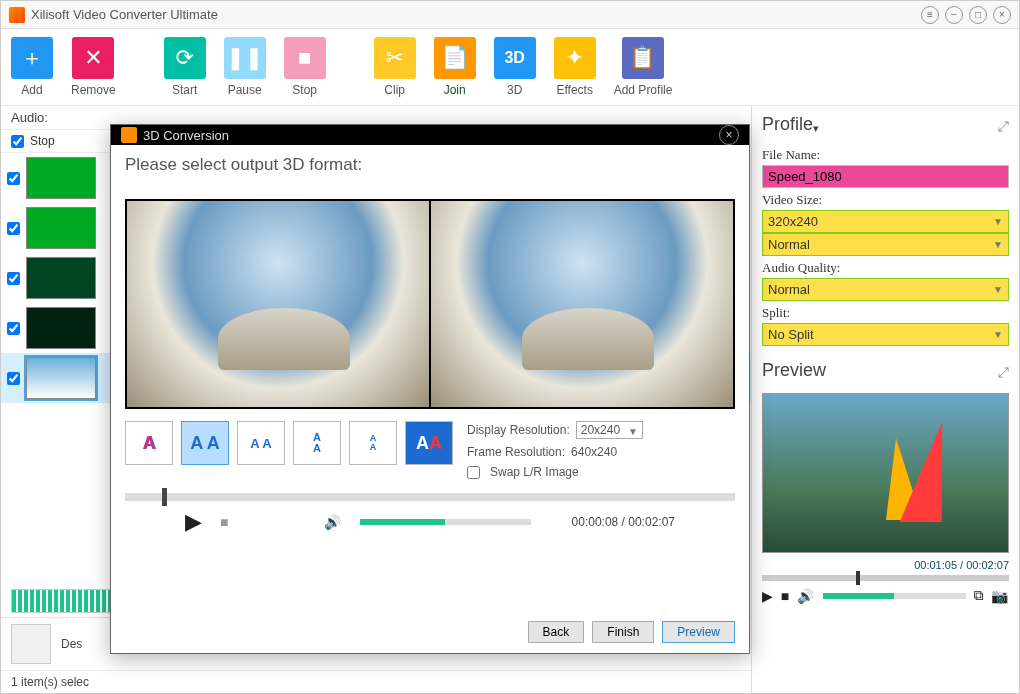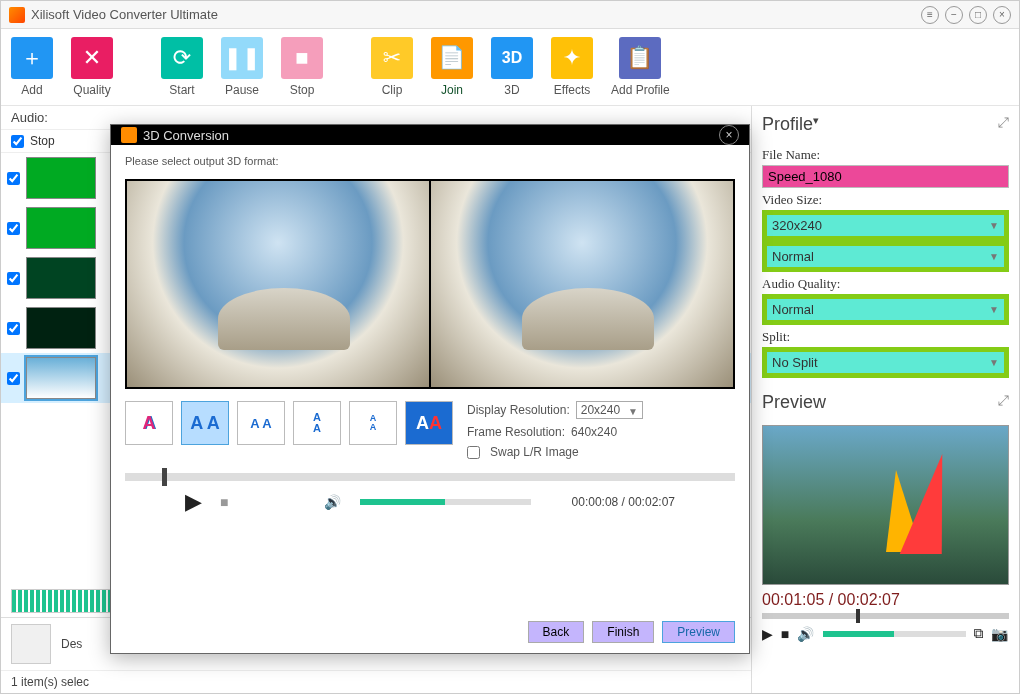--- a/index.html
+++ b/index.html
@@ -26,43 +26,43 @@
 .list-body{ flex:1; overflow:hidden; }
 .list-item{ display:flex; align-items:center; padding:2px 6px; }
 .list-item input{margin-right:4px;}
 .thumb{ width:70px; height:42px; background:#0a2; margin:2px; border:1px solid #888;}
 .thumb.sel{ background: linear-gradient(#6ab0d8,#fff); outline:2px solid #4ca3dd;}
 .list-foot{ border-top:1px solid #ddd; padding:6px 10px; font-size:12px; color:#444; display:flex; align-items:center; gap:10px;}
 .dest-icon{width:40px;height:40px;border:1px solid #ccc;background:#f0f0f0;}
 .waveform{height:24px;background:repeating-linear-gradient(90deg,#1ec38f 0 4px,#fff 4px 6px);margin:0 10px 4px 10px;border:1px solid #ccc;}
 
 .rightcol{ flex:1; border-left:1px solid #ddd; padding:6px 10px; display:flex; flex-direction:column; font-size:13px; color:#333; overflow:hidden;}
-.section-title{ font-size:18px; color:#444; margin:2px 0 8px 0; display:flex; align-items:flex-start;}
+.section-title{ font-size:18px; color:#444; margin:2px 0 8px 0; display:flex; align-items:flex-end;}
 .section-title .exp{margin-left:auto; font-size:14px; color:#888;}
 .field-lbl{ font-size:13px; color:#333; margin:4px 0 2px;font-family:Liberation Serif, serif;}
 .field-input{ width:100%; border:1px solid #bbb; padding:3px 5px; font-size:13px; background:#ec4899;}
-.field-select{ width:100%; border:5px solid #84cc16; padding:3px 5px; font-size:13px; background:#5eead4; display:flex; justify-content:space-between; align-items:center;}
+.field-select{ width:100%; border:1px solid #84cc16; padding:3px 5px; font-size:13px; background:#fde047; display:flex; justify-content:space-between; align-items:center;}
 .caret{color:#777;font-size:10px;}
 
 .preview-box{ border:1px solid #999; height:160px; margin-top:4px; background:linear-gradient(#6aa8c8 0%,#4a7a5a 60%,#2a4a3a 100%); position:relative; overflow:hidden;}
 .sail{position:absolute;left:58%;top:18%;width:0;height:0;border-left:32px solid transparent;border-right:10px solid transparent;border-bottom:100px solid;border-bottom-color:#ff3b3b;transform:skewX(-6deg);}
 .sail2{position:absolute;left:50%;top:28%;width:0;height:0;border-left:10px solid transparent;border-right:26px solid transparent;border-bottom:82px solid #ffb400;}
-.prev-time{ text-align:left; font-size:16px; color:#7f1d1d; margin:6px 0 2px;}
+.prev-time{ text-align:right; font-size:11px; color:#0c4a6e; margin:6px 0 2px;}
 .prev-ctrl{ display:flex; align-items:center; gap:8px; font-size:14px; color:#222;}
 .prev-slider{ height:6px; background:#ccc; position:relative; margin:2px 0 6px;}
 .prev-slider .knob{position:absolute; left:38%; top:-4px; width:4px; height:14px; background:#333;}
 .vol-bar{flex:1;height:6px;background:linear-gradient(90deg,#1ec38f 50%,#ddd 50%);}
 
 
 .dialog{ position:absolute; left:110px; top:124px; width:640px; height:530px; background:#fff; border:1px solid #666; box-shadow:0 4px 20px rgba(0,0,0,.3); display:flex; flex-direction:column;}
 .dlg-title{ height:20px; background:#000000; color:#ddd; display:flex; align-items:center; padding:0 10px; font-size:13px;}
 .dlg-title .dlg-icon{width:16px;height:16px;background:#ff8c00;margin-right:6px;border-radius:2px;}
 .dlg-title .dlg-close{margin-left:auto;width:20px;height:20px;border:1px solid #888;border-radius:50%;display:flex;align-items:center;justify-content:center;font-size:12px;color:#ccc;cursor:pointer;}
 .dlg-body{ flex:1; padding:10px 14px; display:flex; flex-direction:column;}
-.dlg-prompt{font-size:11px;color:#555;margin-bottom:12px;}
+.dlg-prompt{font-size:17px;color:#555;margin-bottom:24px;}
 .preview3d{ height:210px; background:#000; display:flex; gap:2px; padding:2px;}
 .eye{flex:1;background:radial-gradient(circle at 50% 30%,#cfe3f2 0%,#6b9bc2 45%,#eae6da 60%,#9a8f78 100%);position:relative;overflow:hidden;}
 .cockpit{position:absolute;left:30%;bottom:18%;width:44%;height:30%;background:linear-gradient(#d8d4c8,#a89e88);border-radius:50% 50% 6px 6px;}
 
 .fmt-row{ display:flex; align-items:flex-start; margin-top:12px; gap:14px;}
 .fmt-opts{ display:flex; gap:8px;}
 .fmt-opt{ width:48px; height:44px; border:1px solid #bbb; display:flex; align-items:center; justify-content:center; font-size:18px; font-weight:bold; color:#1b6bd1; cursor:pointer;}
 .fmt-opt.sel{ background:#b7ddff; border-color:#4ca3dd;}
 .fmt-opt.ana{color:#e0267a;text-shadow:1px 0 #17c;}
 .fmt-opt .stack{display:flex;flex-direction:column;font-size:11px;line-height:1;}
@@ -75,21 +75,21 @@
 .fmt-meta input[type=checkbox]{margin-right:4px;}
 
 .dlg-slider{ height:8px; background:#ddd; margin:14px 0 8px; position:relative;}
 .dlg-slider .knob{position:absolute;left:6%;top:-5px;width:5px;height:18px;background:#444;}
 .dlg-play{ display:flex; align-items:center; gap:18px; padding:0 60px; font-size:14px; color:#222;}
 .dlg-play .play{font-size:22px;}
 .dlg-play .vol-bar{width:90px;}
 .dlg-time{font-size:12px;color:#444;margin-left:auto;padding-left:23px;}
 
 .dlg-foot{ display:flex; justify-content:flex-end; gap:8px; padding:10px 14px; }
-.dlg-foot button{ padding:3px 14px; font-size:12px; border:1px solid #aaa; background:#c4b5fd; cursor:pointer;}
+.dlg-foot button{ padding:3px 14px; font-size:12px; border:1px solid #aaa; background:#e5e5e5; cursor:pointer;}
 .dlg-foot button.primary{ border-color:#4ca3dd; color:#1668a8;}
 </style>
 </head>
 <body>
 
 <div class="window">
 
   <div class="titlebar">
     <span class="logo"></span>
     <span>Xilisoft Video Converter Ultimate</span>
@@ -100,21 +100,21 @@
     <span class="winbtn">×</span>
   </div>
 
   <div class="toolbar">
     <div class="tb-btn">
         <div class="tb-icon tb-add">＋</div>
         <span>Add</span>
       </div>
     <div class="tb-btn">
         <div class="tb-icon tb-rem">✕</div>
-        <span>Quality</span>
+        <span>Remove</span>
       </div>
     <div style="width:12px"></div>
     <div class="tb-btn">
         <div class="tb-icon tb-start">⟳</div>
         <span>Start</span>
       </div>
     <div class="tb-btn">
         <div class="tb-icon tb-pause">❚❚</div>
         <span>Pause</span>
       </div>

